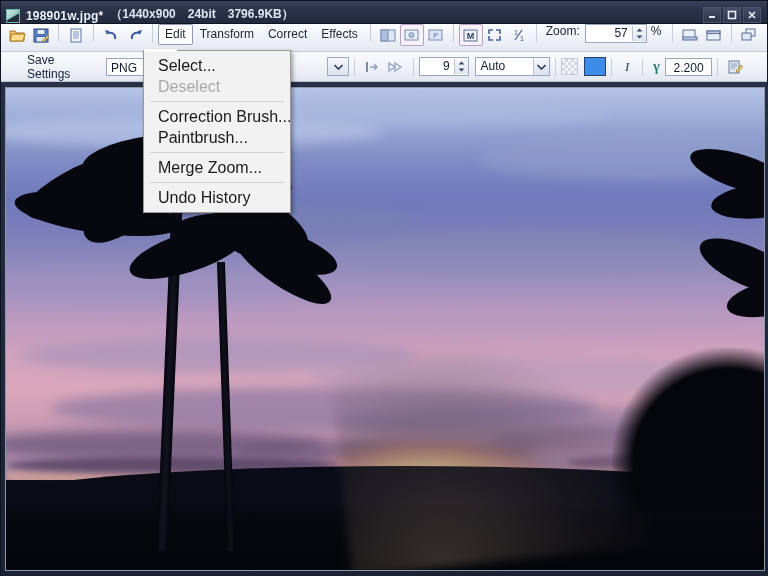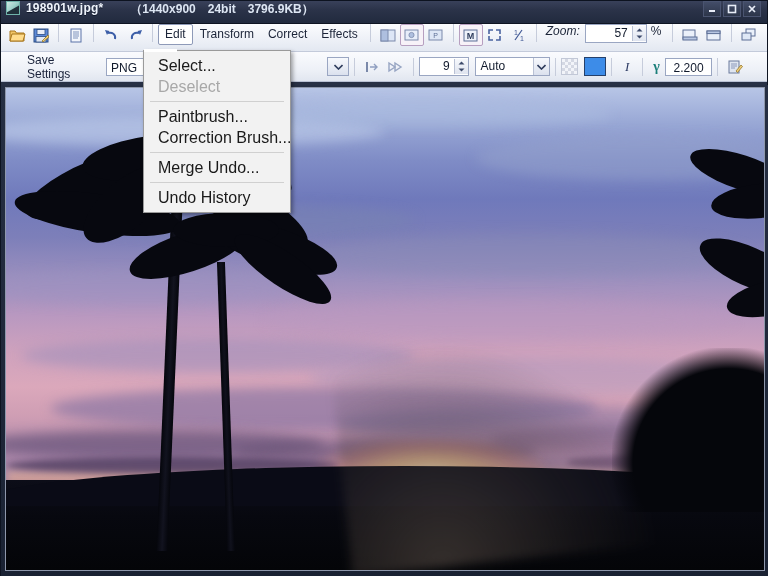--- a/index.html
+++ b/index.html
@@ -8,48 +8,48 @@
     font-family:"Liberation Sans","DejaVu Sans",sans-serif;
     background:#1b2333;
   }
   .app{position:relative;width:768px;height:576px;box-sizing:border-box;
        background:linear-gradient(180deg,#2a3348 0%,#1d2536 100%);
        border:1px solid #0d1320;}
 
   
   .titlebar{position:relative;height:22px;
     background:linear-gradient(180deg,#39415a 0%,#2b3349 40%,#212a3e 100%);
-    display:flex;align-items:flex-start;padding:0 4px 0 5px;
+    display:flex;align-items:flex-end;padding:0 4px 0 5px;
     border-bottom:1px solid #0e1422;}
   .title-icon{width:14px;height:14px;margin-right:6px;flex:0 0 auto;
     background:linear-gradient(135deg,#cfe6e2 0%,#9fd2cb 45%,#4e8f86 100%);
     border:1px solid #6fb3aa;box-sizing:border-box;position:relative;overflow:hidden;}
   .title-icon:after{content:"";position:absolute;left:-4px;top:7px;width:22px;height:9px;
     background:#20303a;transform:rotate(-30deg);}
   .title-text{color:#eef3fb;font-size:12px;font-weight:bold;letter-spacing:.2px;
     white-space:nowrap;text-shadow:0 1px 0 #10182a;}
-  .title-meta{color:#dde6f3;font-size:12px;font-weight:bold;margin-left:27px;white-space:nowrap;}
+  .title-meta{color:#dde6f3;font-size:12px;font-weight:bold;margin-left:7px;white-space:nowrap;}
   .win-btns{margin-left:auto;display:flex;gap:2px;padding-right:2px;}
   .win-btn{width:18px;height:16px;border:1px solid #4a5470;
     background:linear-gradient(180deg,#434d68 0%,#2c3549 100%);
     display:flex;align-items:center;justify-content:center;box-sizing:border-box;}
   .win-btn svg{display:block;}
 
   
   .toolbar{height:28px;display:flex;align-items:flex-start;
     background:linear-gradient(180deg,#fbfcfe 0%,#eef1f7 55%,#e3e8f1 100%);
     border-bottom:1px solid #c3cada;padding:0 4px;box-sizing:border-box;position:relative;}
   .tb-btn{width:24px;height:22px;display:flex;align-items:center;justify-content:center;
     border:1px solid transparent;box-sizing:border-box;border-radius:2px;}
   .tb-btn.framed-pink{border:1px solid #b79fc0;background:#f7f2f8;}
   .sep{width:1px;height:18px;background:#c6ccdb;margin:0 5px;}
   .menu-btn{font-size:12px;color:#1b2438;padding:2px 6px;border:1px solid transparent;
     border-radius:2px;line-height:15px;}
   .menu-btn.active{border:1px solid #8e9ab8;background:#ffffff;}
-  .zoom-label{font-size:12px;color:#1b2438;margin:0 5px 0 4px;font-style:italic;}
+  .zoom-label{font-size:12px;color:#1b2438;margin:0 5px 0 4px;}
   .spin-wrap{display:flex;align-items:center;border:1px solid #9aa6c2;background:#fff;height:17px;}
   .spin-val{width:42px;text-align:right;font-size:12px;color:#111a2c;padding-right:4px;line-height:17px;}
   .spin-arrows{width:13px;height:15px;display:flex;flex-direction:column;
     border-left:1px solid #b9c1d4;background:linear-gradient(180deg,#f6f8fc,#dfe4ef);}
   .spin-arrows div{flex:1;display:flex;align-items:center;justify-content:center;}
   .pct{font-size:12px;color:#1b2438;margin:0 6px 0 4px;}
 
   
   .toolbar2{height:30px;display:flex;align-items:center;
     background:linear-gradient(180deg,#fafbfe 0%,#eef1f7 60%,#e1e6f0 100%);
@@ -406,21 +406,21 @@
         <div class="frond" style="right:-7%;top:40%;width:12%;height:7%;transform:rotate(-12deg);"></div>
       </div>
     </div>
   </div>
 
   <div class="tabgap"></div>
   <div class="dropdown">
     <div class="dd-item">Select...</div>
     <div class="dd-item disabled">Deselect</div>
     <div class="dd-sep"></div>
+    <div class="dd-item">Correction Brush...</div>
     <div class="dd-item">Paintbrush...</div>
-    <div class="dd-item">Correction Brush...</div>
     <div class="dd-sep"></div>
-    <div class="dd-item">Merge Undo...</div>
+    <div class="dd-item">Merge Zoom...</div>
     <div class="dd-sep"></div>
     <div class="dd-item">Undo History</div>
   </div>
 
 </div>
 
 </body></html>

